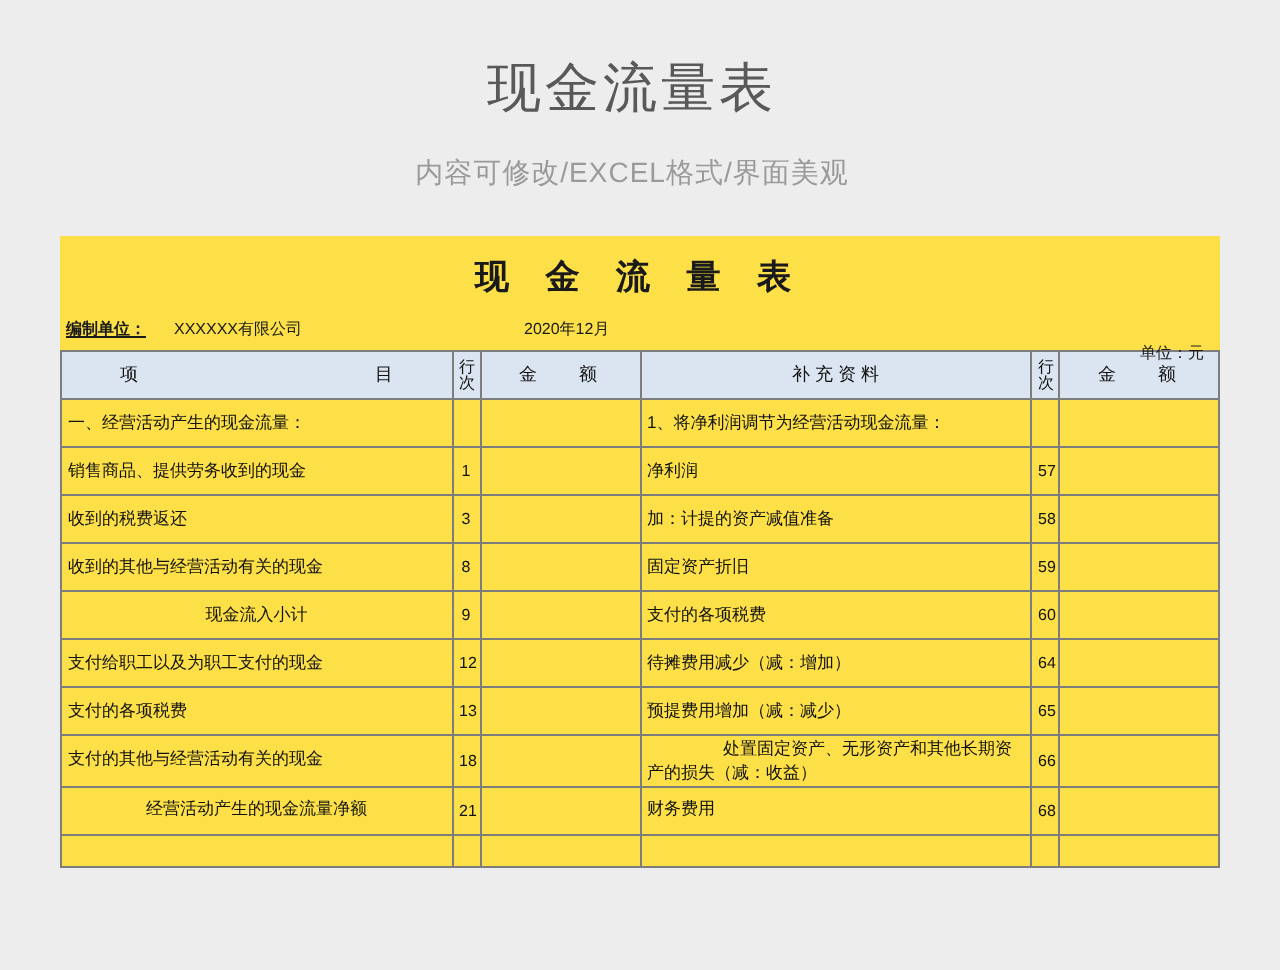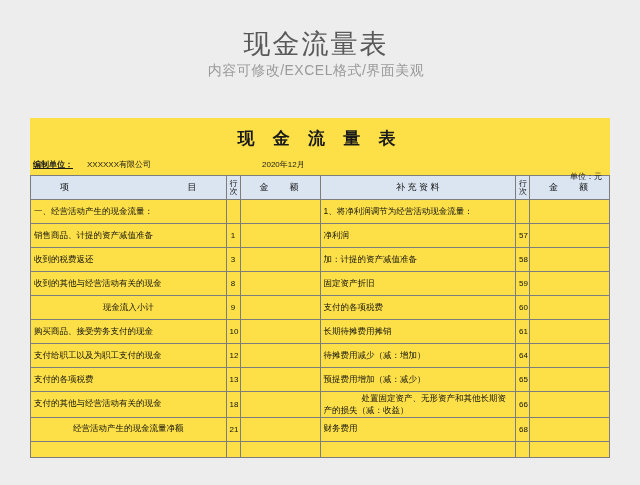--- a/index.html
+++ b/index.html
@@ -27,20 +27,21 @@
     font-size: 27px;
     color: #595959;
     letter-spacing: 2px;
     font-weight: normal;
     line-height: 1.25;
   }
   .banner-sub {
     font-size: 14px;
     color: #9a9a9a;
     letter-spacing: 0.5px;
+    margin-top: 16px;
   }
   
   .sheet {
     position: absolute;
     left: 30px;
     top: 118px;
     width: 580px;
     background: #fde047;
     box-sizing: border-box;
   }
@@ -205,21 +206,21 @@
       <tbody id="cf-body">
           <tr>
             <td class="item sectionhead">一、经营活动产生的现金流量：</td>
             <td class="lineno"></td>
             <td class="amount"></td>
             <td class="item sectionhead">1、将净利润调节为经营活动现金流量：</td>
             <td class="lineno"></td>
             <td class="amount"></td>
           </tr>
           <tr>
-            <td class="item pad1">销售商品、计提的资产减值准备</td>
+            <td class="item pad1">销售商品、提供劳务收到的现金</td>
             <td class="lineno">1</td>
             <td class="amount"></td>
             <td class="item pad2">净利润</td>
             <td class="lineno">57</td>
             <td class="amount"></td>
           </tr>
           <tr>
             <td class="item pad1">收到的税费返还</td>
             <td class="lineno">3</td>
             <td class="amount"></td>
@@ -234,28 +235,20 @@
             <td class="item pad3">固定资产折旧</td>
             <td class="lineno">59</td>
             <td class="amount"></td>
           </tr>
           <tr>
             <td class="item bold center">现金流入小计</td>
             <td class="lineno">9</td>
             <td class="amount"></td>
             <td class="item pad3">支付的各项税费</td>
             <td class="lineno">60</td>
-            <td class="amount"></td>
-          </tr>
-          <tr>
-            <td class="item pad1">购买商品、接受劳务支付的现金</td>
-            <td class="lineno">10</td>
-            <td class="amount"></td>
-            <td class="item pad3">长期待摊费用摊销</td>
-            <td class="lineno">61</td>
             <td class="amount"></td>
           </tr>
           <tr>
             <td class="item pad1">支付给职工以及为职工支付的现金</td>
             <td class="lineno">12</td>
             <td class="amount"></td>
             <td class="item pad3">待摊费用减少（减：增加）</td>
             <td class="lineno">64</td>
             <td class="amount"></td>
           </tr>

